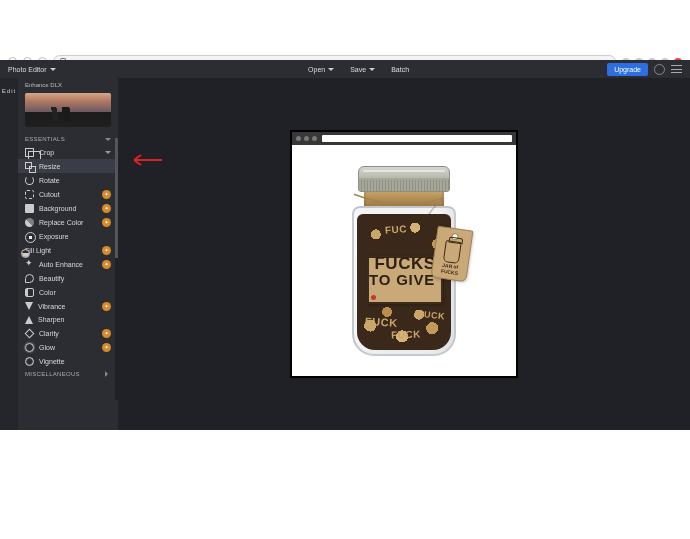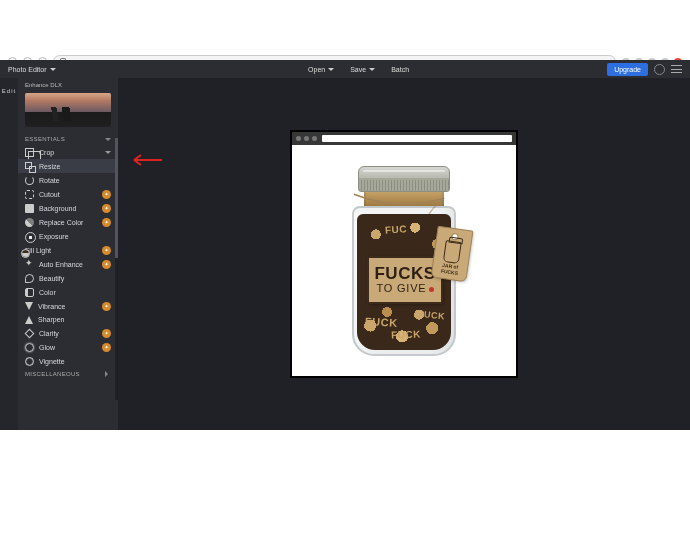--- a/index.html
+++ b/index.html
@@ -81,21 +81,21 @@
     radial-gradient(circle at 62% 10%,#d6b277 0,#d6b277 5px,transparent 5px),
     radial-gradient(circle at 85% 22%,#c19a5a 0,#c19a5a 5px,transparent 5px),
     radial-gradient(circle at 14% 82%,#caa66b 0,#caa66b 6px,transparent 6px),
     radial-gradient(circle at 48% 90%,#d6b277 0,#d6b277 6px,transparent 6px),
     radial-gradient(circle at 80% 84%,#c19a5a 0,#c19a5a 6px,transparent 6px),
     radial-gradient(circle at 32% 72%,#b98e4e 0,#b98e4e 5px,transparent 5px),
     radial-gradient(circle at 66% 74%,#caa66b 0,#caa66b 5px,transparent 5px);}
   .ltx{position:absolute;font-family:Impact,Arial;color:#c9a56a;font-weight:700;letter-spacing:0.5px;}
   .label{position:absolute;left:13px;top:48px;width:76px;height:48px;background:#c8a977;border:2px solid #3c2a1b;border-radius:2px;display:flex;flex-direction:column;align-items:center;justify-content:center;font-family:Impact,Arial Black,Arial;color:#2d1f13;box-shadow:1px 1px 3px rgba(0,0,0,0.25);}
   .label .l1{font-size:17px;font-weight:900;letter-spacing:0.5px;line-height:1;}
-  .label .l2{font-size:11px;font-weight:400;letter-spacing:0.8px;line-height:1.1;}
+  .label .l2{font-size:15px;font-weight:700;letter-spacing:0.8px;line-height:1.1;}
   .label .dot{display:inline-block;width:5px;height:5px;background:#c0392b;border-radius:50%;margin-left:2px;vertical-align:middle;}
   .tag{position:absolute;right:-6px;top:62px;width:36px;height:52px;background:#c8a977;border:1px solid #9f8257;border-radius:2px 2px 6px 6px;transform:rotate(8deg);display:flex;flex-direction:column;align-items:center;justify-content:center;box-shadow:1px 1px 3px rgba(0,0,0,0.2);}
   .tag:before{content:'';width:5px;height:5px;border-radius:50%;background:#fff;border:1px solid #9f8257;position:absolute;top:4px;}
   .tag-jar{width:16px;height:22px;border:1.5px solid #3c2a1b;border-radius:2px 2px 5px 5px;margin-top:8px;position:relative;}
   .tag-jar:before{content:'';position:absolute;top:-5px;left:2px;width:12px;height:4px;border:1.5px solid #3c2a1b;border-radius:2px 2px 0 0;}
   .tag-txt{font-size:5px;font-weight:900;color:#3c2a1b;text-align:center;line-height:1;margin-top:1px;}
   .twine{position:absolute;top:26px;left:6px;right:16px;height:30px;pointer-events:none;}
 </style>
 </head>
 <body>

